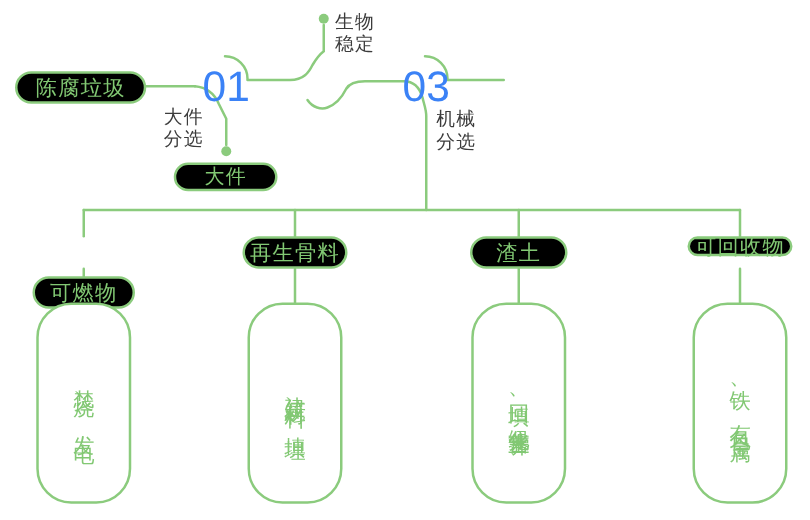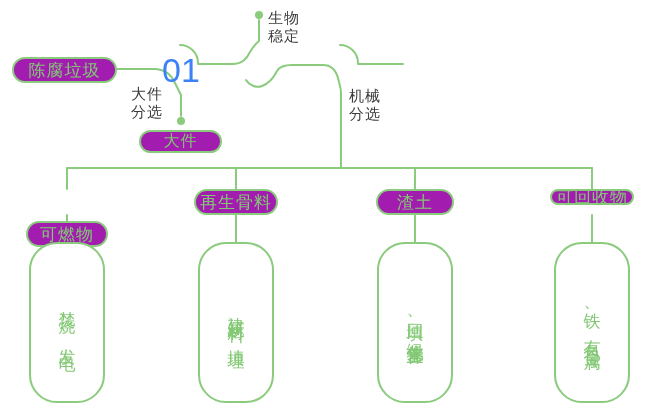--- a/index.html
+++ b/index.html
@@ -3,21 +3,21 @@
 <meta charset="utf-8">
 <style>
   html,body{margin:0;padding:0;background:#fff;}
   #stage{
     position:relative;width:648px;height:416px;background:#ffffff;overflow:hidden;
     font-family:"Liberation Sans","DejaVu Sans",sans-serif;
   }
   #wires{position:absolute;left:0;top:0;width:648px;height:416px;}
   .pill{
     position:absolute;box-sizing:border-box;
-    border:2px solid #8bcb7d;border-radius:999px;background:#a21caf;
+    border:2px solid #8bcb7d;border-radius:999px;background:#000000;
     display:flex;align-items:center;justify-content:center;
     color:#82c873;font-size:17px;letter-spacing:1px;white-space:nowrap;
   }
   .pill.small{font-size:16px;}
   .step-num{
     position:absolute;width:44px;height:32px;line-height:32px;text-align:center;
     color:#3b82f6;font-size:34px;letter-spacing:0px;font-weight:400;
   }
   .step-label{
     position:absolute;color:#3c3c3c;font-size:15px;line-height:18px;
@@ -59,20 +59,21 @@
     <path d="M 592,168 V 189"></path>
     <path d="M 67,215 V 242"></path>
     <path d="M 236,215 V 242"></path>
     <path d="M 415,215 V 242"></path>
     <path d="M 592,215 V 242"></path>
   </svg>
 
   <div class="pill" style="left:12px;top:57px;width:105px;height:26px;">陈腐垃圾</div>
 
   <div class="step-num" style="left:159px;top:54px;">01</div>
+  <div class="step-num" style="left:319px;top:54px;">03</div>
 
   <div class="step-label" style="left:131px;top:85px;">大件
 分选</div>
   <div class="step-label" style="left:268px;top:9px;">生物
 稳定</div>
   <div class="step-label" style="left:349px;top:87px;">机械
 分选</div>
 
   <div class="pill small" style="left:139px;top:130px;width:83px;height:23px;">大件</div>
 

